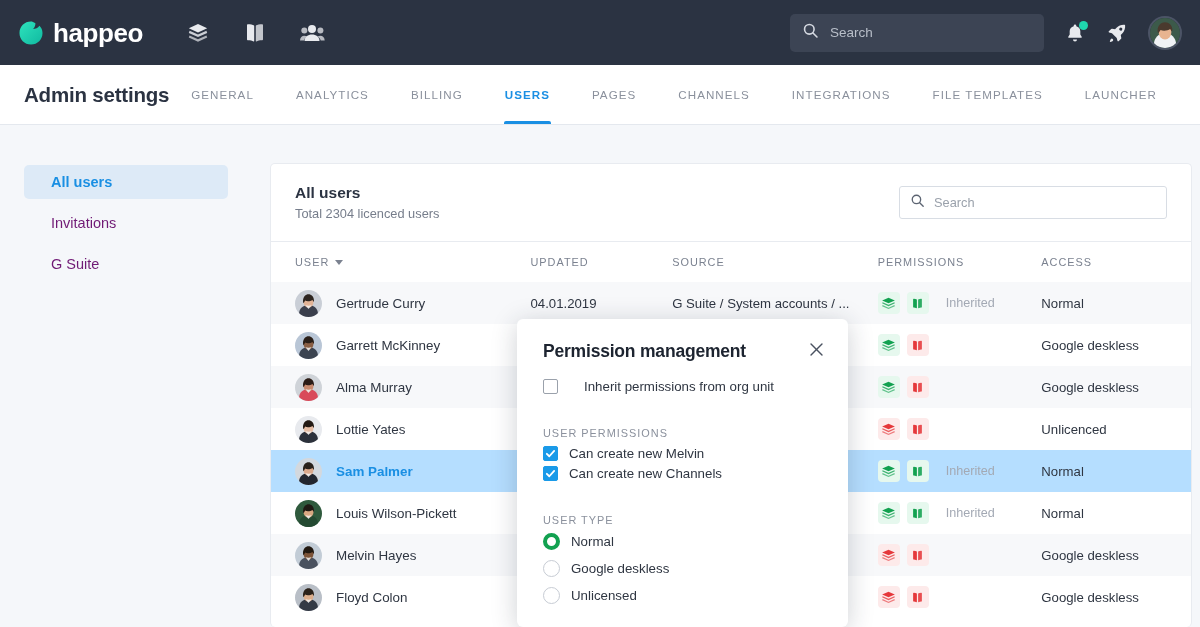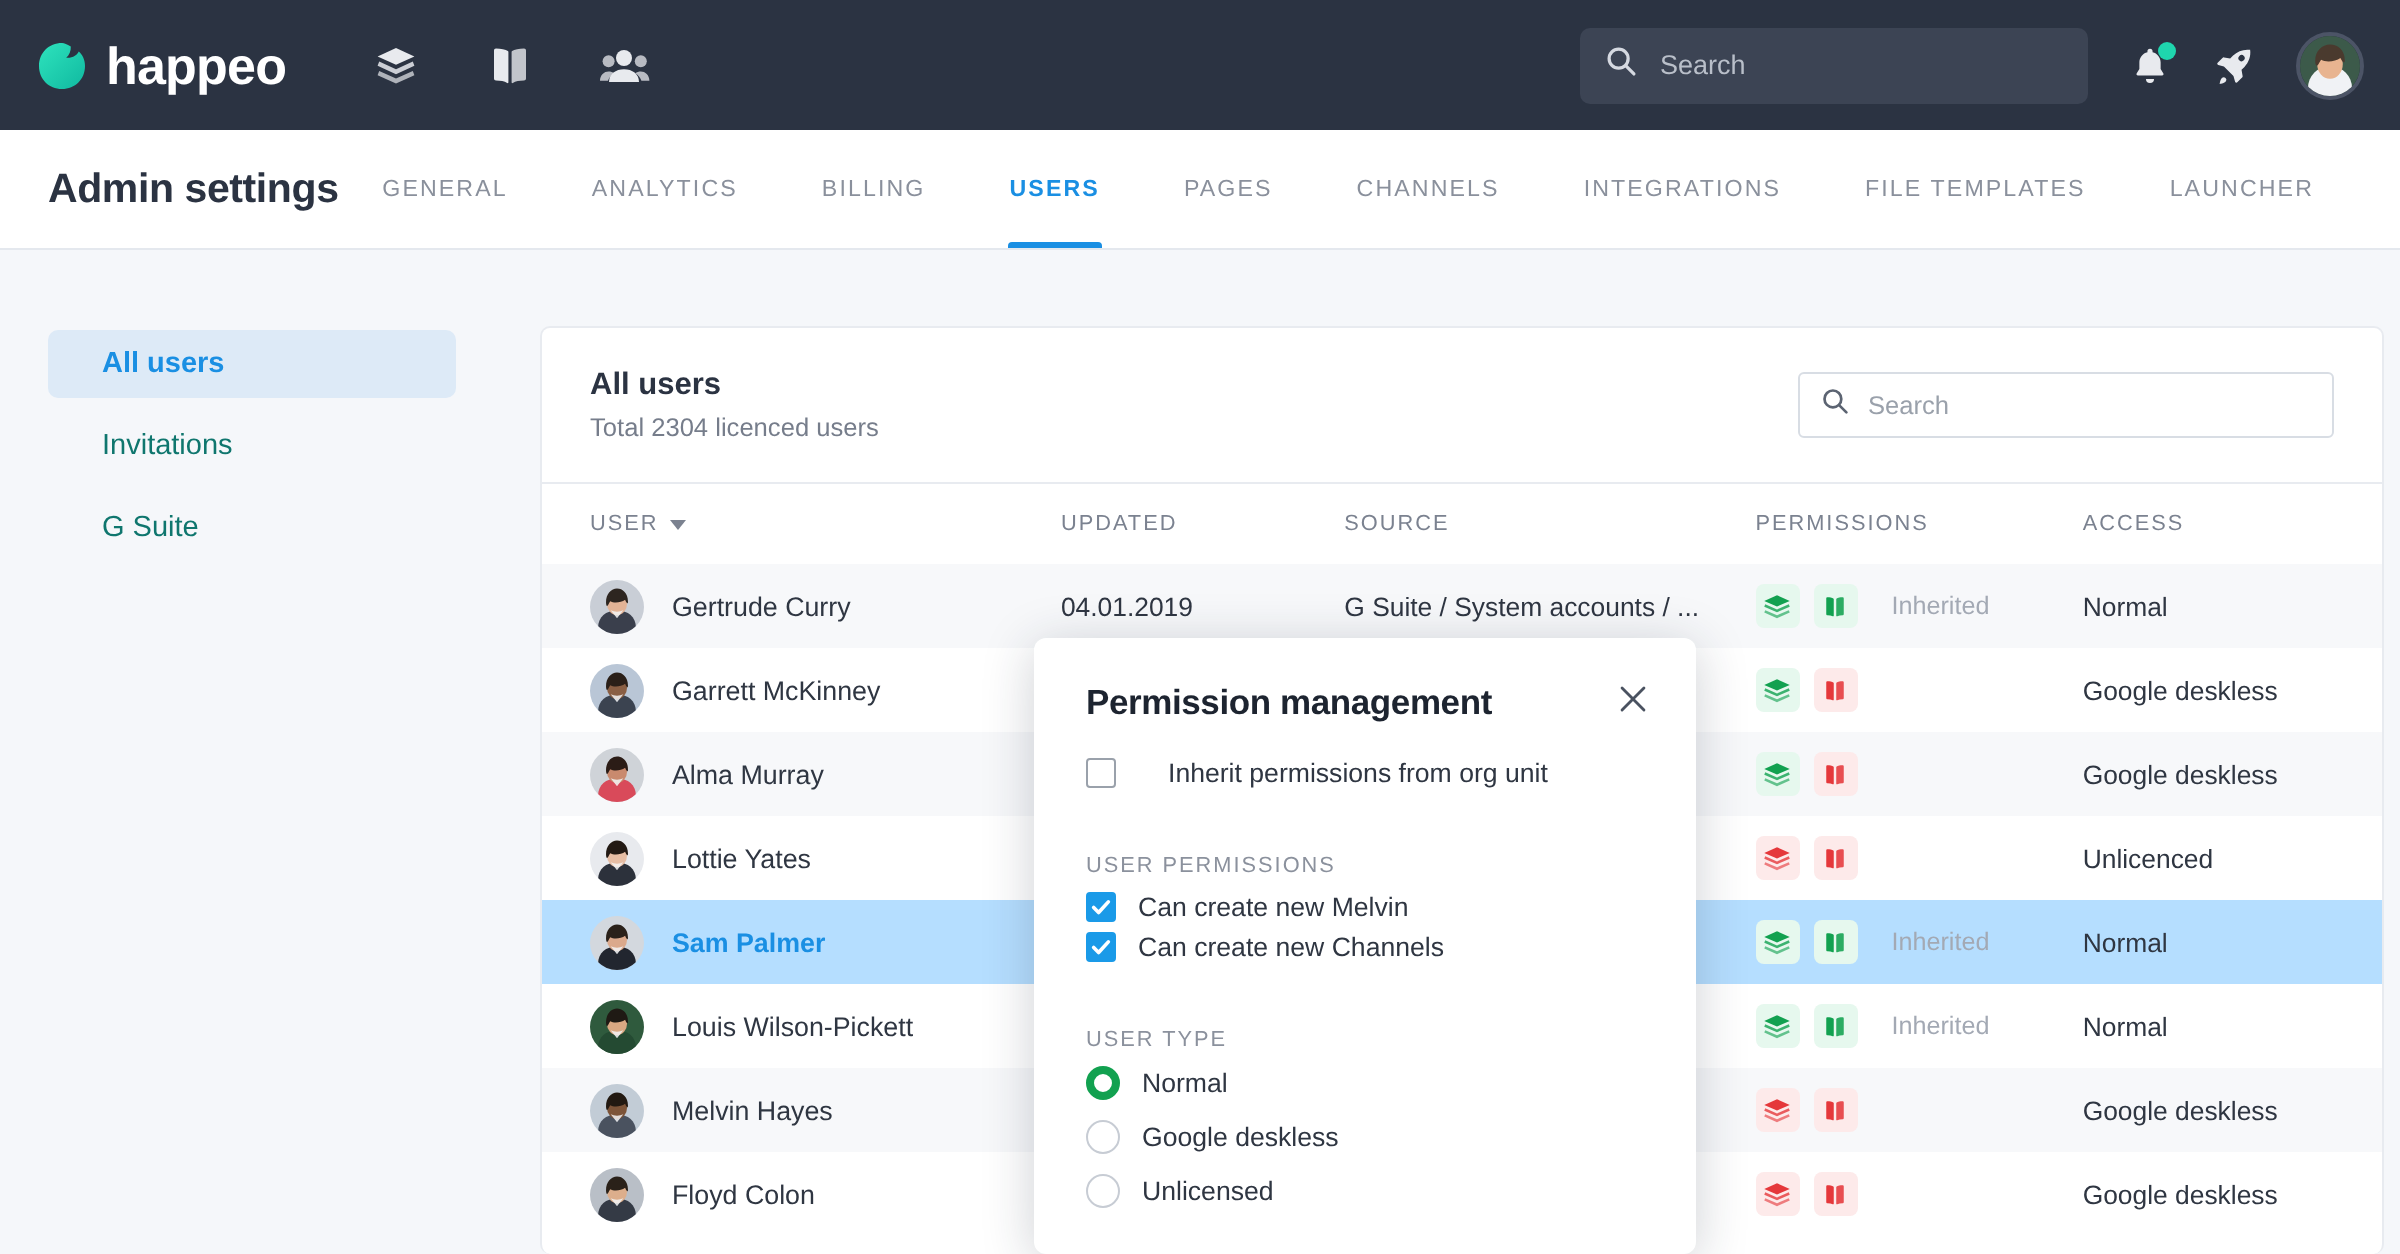--- a/index.html
+++ b/index.html
@@ -67,21 +67,21 @@
   .tab.active::after {
     content:""; position:absolute; left:20px; right:20px; bottom:0;
     height:3px; background:#1a8fe3; border-radius:2px 2px 0 0;
   }
 
   
   .sidebar { position:absolute; top:125px; left:0; width:252px; bottom:0; background:#f5f7fa; padding-top:40px; }
   .side-item {
     height:34px; margin:0 24px 7px 24px; border-radius:5px;
     display:flex; align-items:center; padding-left:27px;
-    font-size:14.5px; color:#0f766e; cursor:pointer;
+    font-size:14.5px; color:#701a75; cursor:pointer;
   }
   .side-item.active { background:#ddeaf7; color:#1a8fe3; font-weight:bold; }
 
   
   .card {
     position:absolute; top:163px; left:270px; width:922px; bottom:0;
     background:#ffffff; border:1px solid #e8ebf0; border-radius:5px;
     border-bottom:0; overflow:hidden;
   }
   .card-head {

